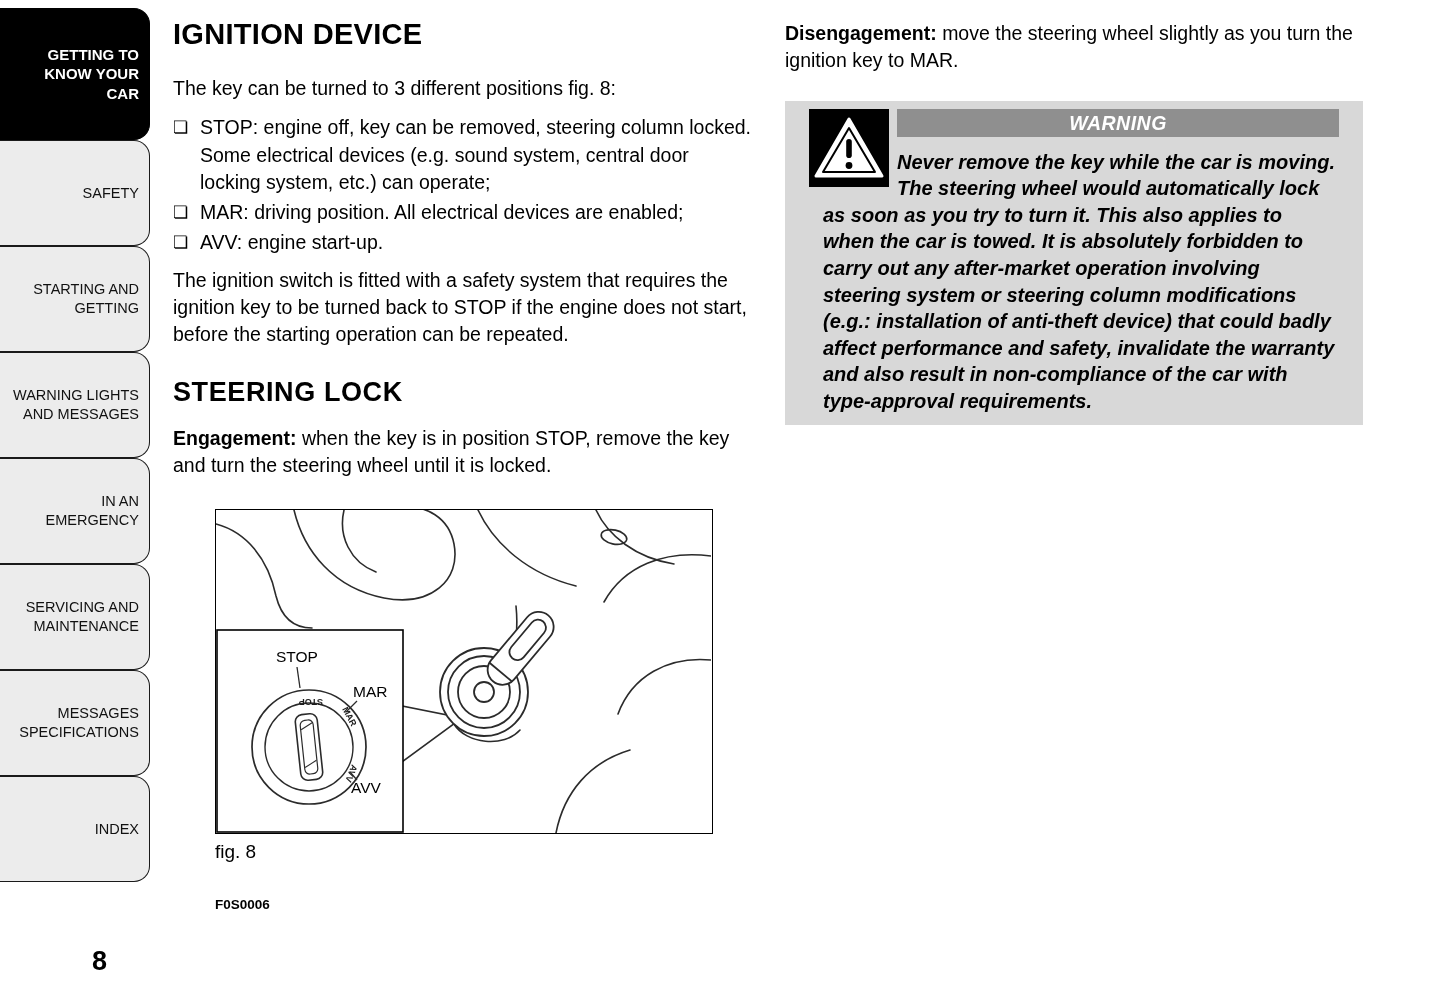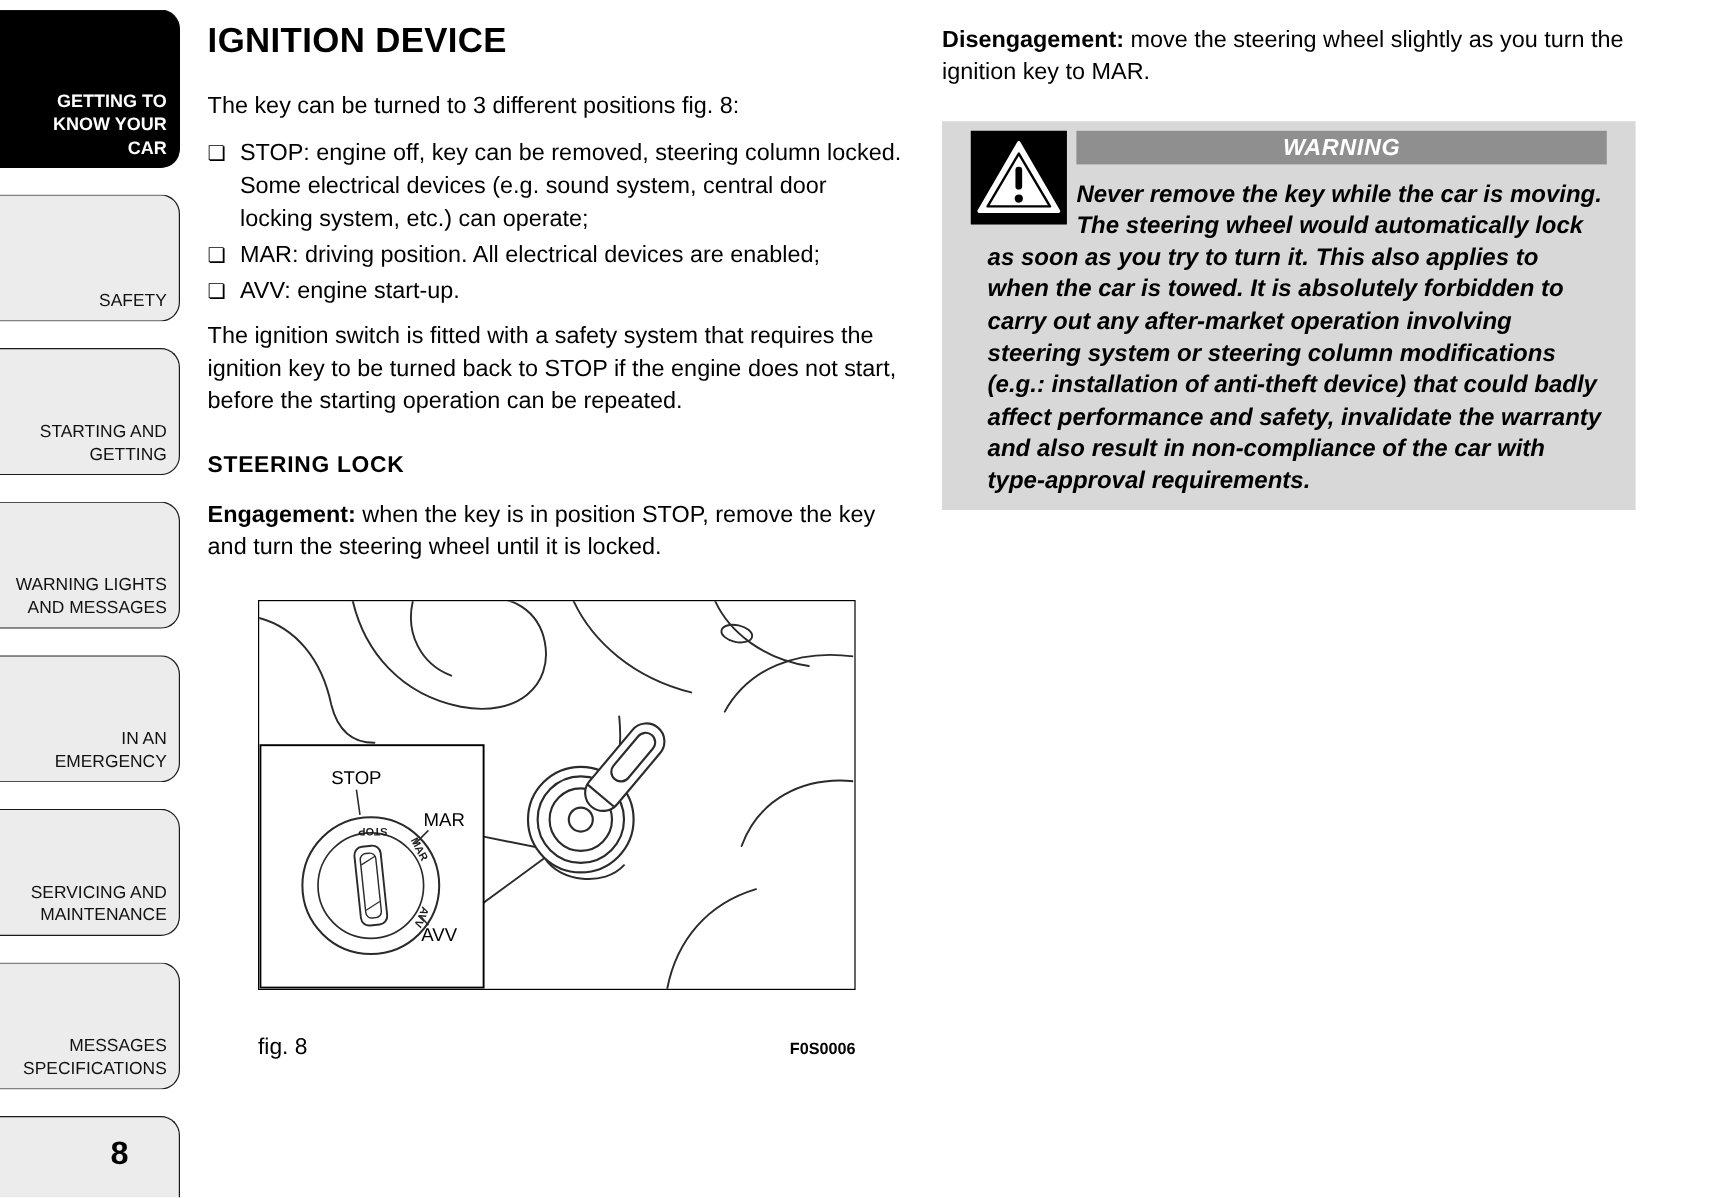--- a/index.html
+++ b/index.html
@@ -3,47 +3,47 @@
 <meta charset="utf-8">
 <style>
   * { margin:0; padding:0; box-sizing:border-box; }
   html,body { background:#fff; }
   body { font-family:"Liberation Sans", sans-serif; color:#000; }
   .page { position:relative; width:1445px; height:998px; background:#fff; overflow:hidden; }
 
   
   .sidebar { position:absolute; left:0; top:8px; width:150px; }
   .tab {
-    height:106px; margin-bottom:22px;
+    height:106px; margin-bottom:0;
     border:1.5px solid #1a1a1a; border-left:none;
     border-radius:0 16px 16px 0;
     background:#ececec;
-    display:flex; align-items:flex-end; justify-content:flex-end;
+    display:flex; align-items:center; justify-content:flex-end;
     padding:6px 10px 6px 8px;
     text-align:right; font-size:14.5px; line-height:1.3; color:#111;
   }
   .tab.active { height:132px; background:#000; border-color:#000; color:#fff; font-weight:bold; font-size:15px; }
   .page-number { position:absolute; left:92px; top:946px; font-size:27px; font-weight:bold; }
 
   
   .col-left { position:absolute; left:173px; top:18px; width:578px; }
   .title { font-size:29px; font-weight:bold; letter-spacing:0.3px; margin-bottom:24px; }
   .body-text { font-size:19.5px; line-height:1.4; }
   .intro { margin-bottom:12px; }
   .key-list { list-style:none; margin-bottom:10px; }
   .key-list li { display:flex; margin:3px 0; }
   .bullet-mark { flex:none; width:27px; font-size:17px; padding-top:2px; }
   .after-list { margin-top:8px; }
-  .subheading { font-size:19px; font-weight:bold; letter-spacing:0.6px; margin:28px 0 17px; }
+  .subheading { font-size:27px; font-weight:bold; letter-spacing:0.6px; margin:28px 0 17px; }
   .lead { font-weight:bold; }
 
   .figure { margin:30px 0 0 42px; width:498px; }
   .figure-frame { border:1.5px solid #000; background:#fff; }
   .figure-frame svg { display:block; }
-  .figure-caption { display:flex; justify-content:space-between; align-items:baseline; margin-top:7px; }
+  .figure-caption { display:flex; justify-content:space-between; align-items:baseline; margin-top:7px;flex-direction:column; }
   .fig-label { font-size:19px; }
   .fig-code { font-size:13.5px; font-weight:bold;margin-top:34px; }
 
   
   .col-right { position:absolute; left:785px; top:20px; width:578px; }
 
   .warning-box { margin-top:26px; background:#d8d8d8; padding:8px 24px 10px; }
   .warning-box::after { content:""; display:block; clear:both; }
   .warning-icon { float:left; width:80px; height:78px; margin-right:8px; background:#000; }
   .warning-icon svg { display:block; }

